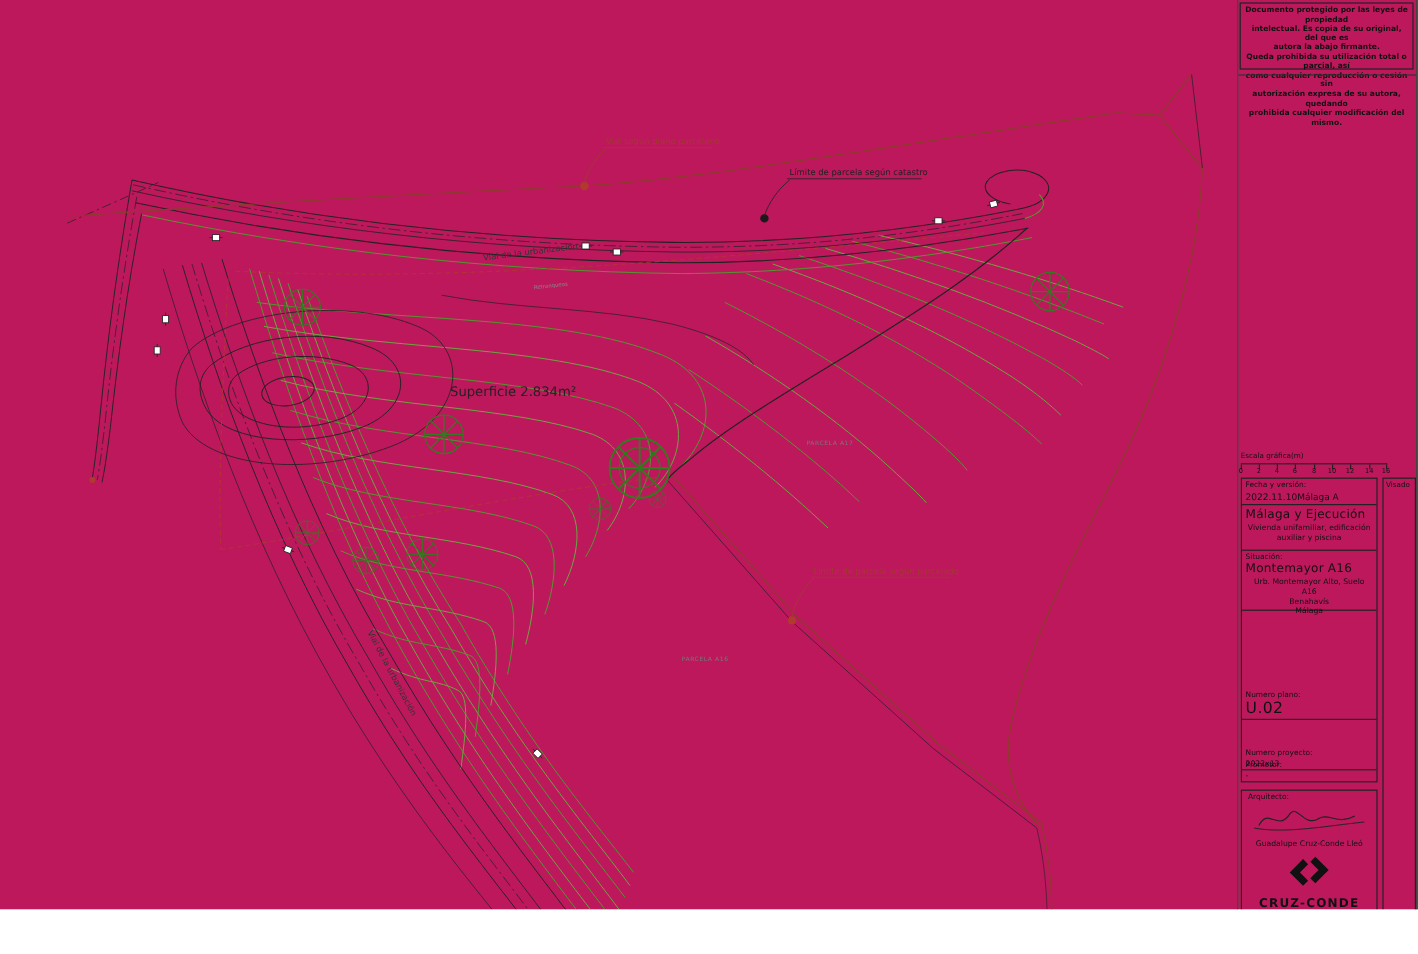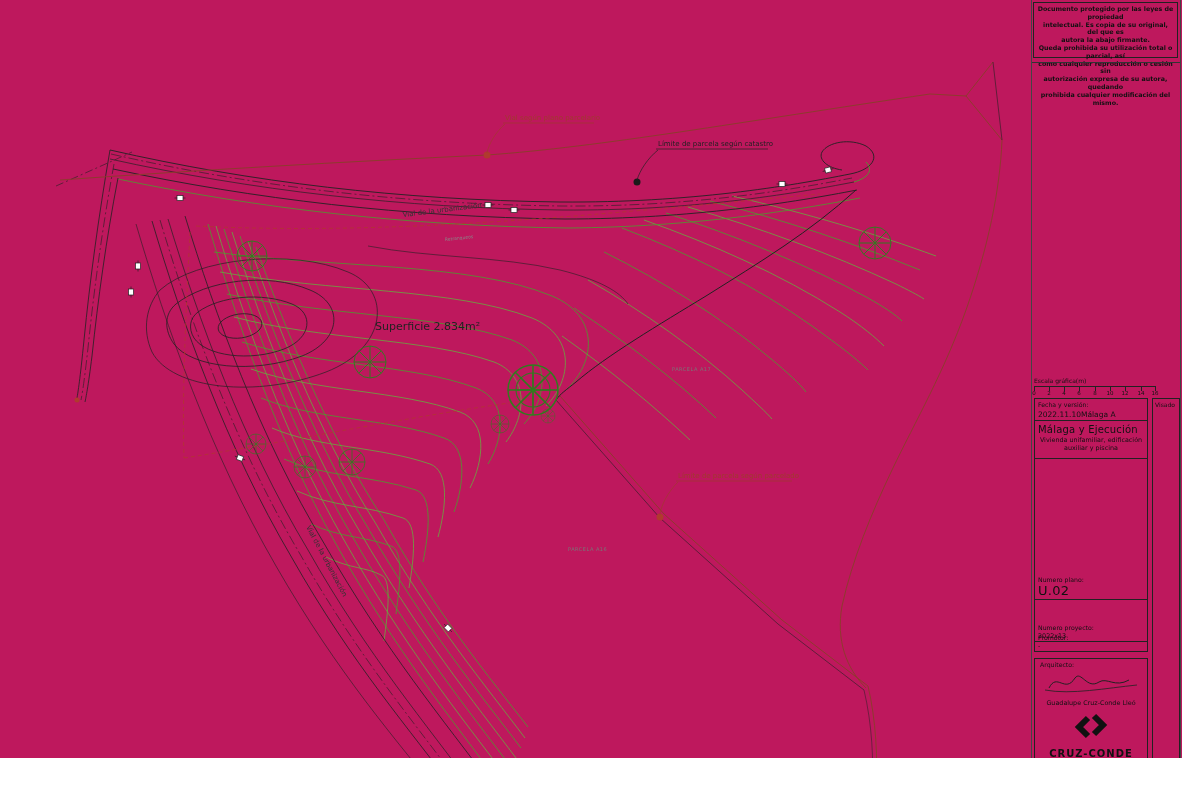--- a/index.html
+++ b/index.html
@@ -248,20 +248,27 @@
       <div class="datarow">
         <span>2022.11.10</span>
         <span>Málaga A</span>
       </div>
     </div>
     <div class="sec" style="top:22px;height:38px">
       <div class="val-lg">Málaga y Ejecución</div>
       <div class="val-sm prewrap">Vivienda unifamiliar, edificación
 auxiliar y piscina</div>
     </div>
+    <div class="sec" style="top:60px;height:50px">
+      <div class="lbl">Situación:</div>
+      <div class="val-lg">Montemayor A16</div>
+      <div class="val-sm prewrap">Urb. Montemayor Alto, Suelo A16
+Benahavís
+Málaga</div>
+    </div>
     <div class="sec" style="top:175px;height:26px">
       <div class="lbl">Numero plano:</div>
       <div class="val-xl">U.02</div>
     </div>
     <div class="sec" style="top:223px;height:20px">
       <div class="lbl">Numero proyecto:</div>
       <div class="val-sm">2022x13</div>
     </div>
     <div class="sec" style="top:233px;height:19px;border-bottom:none">
       <div class="lbl">Promotor:</div>

